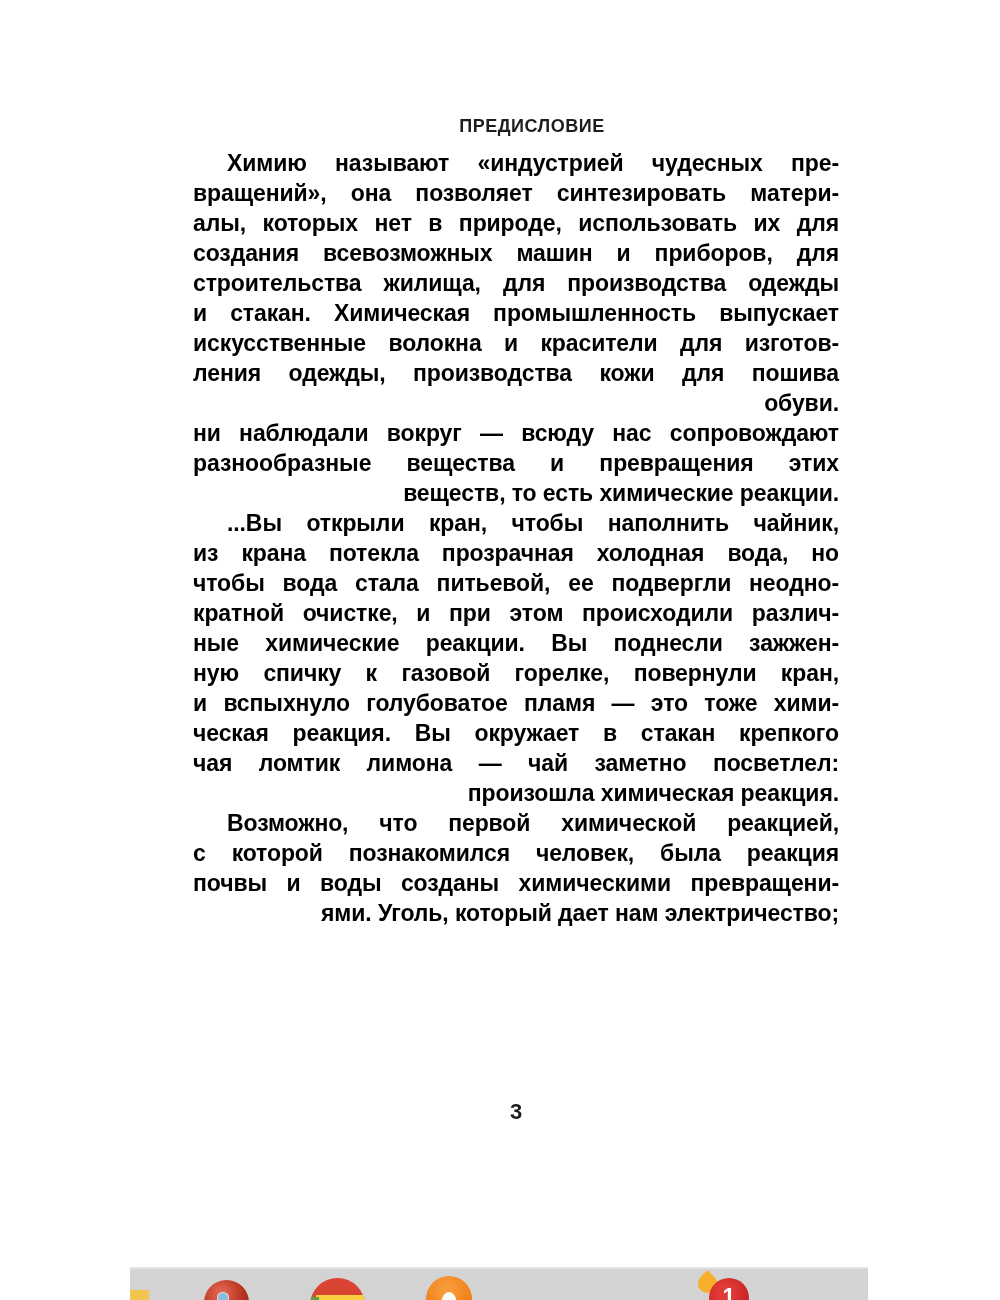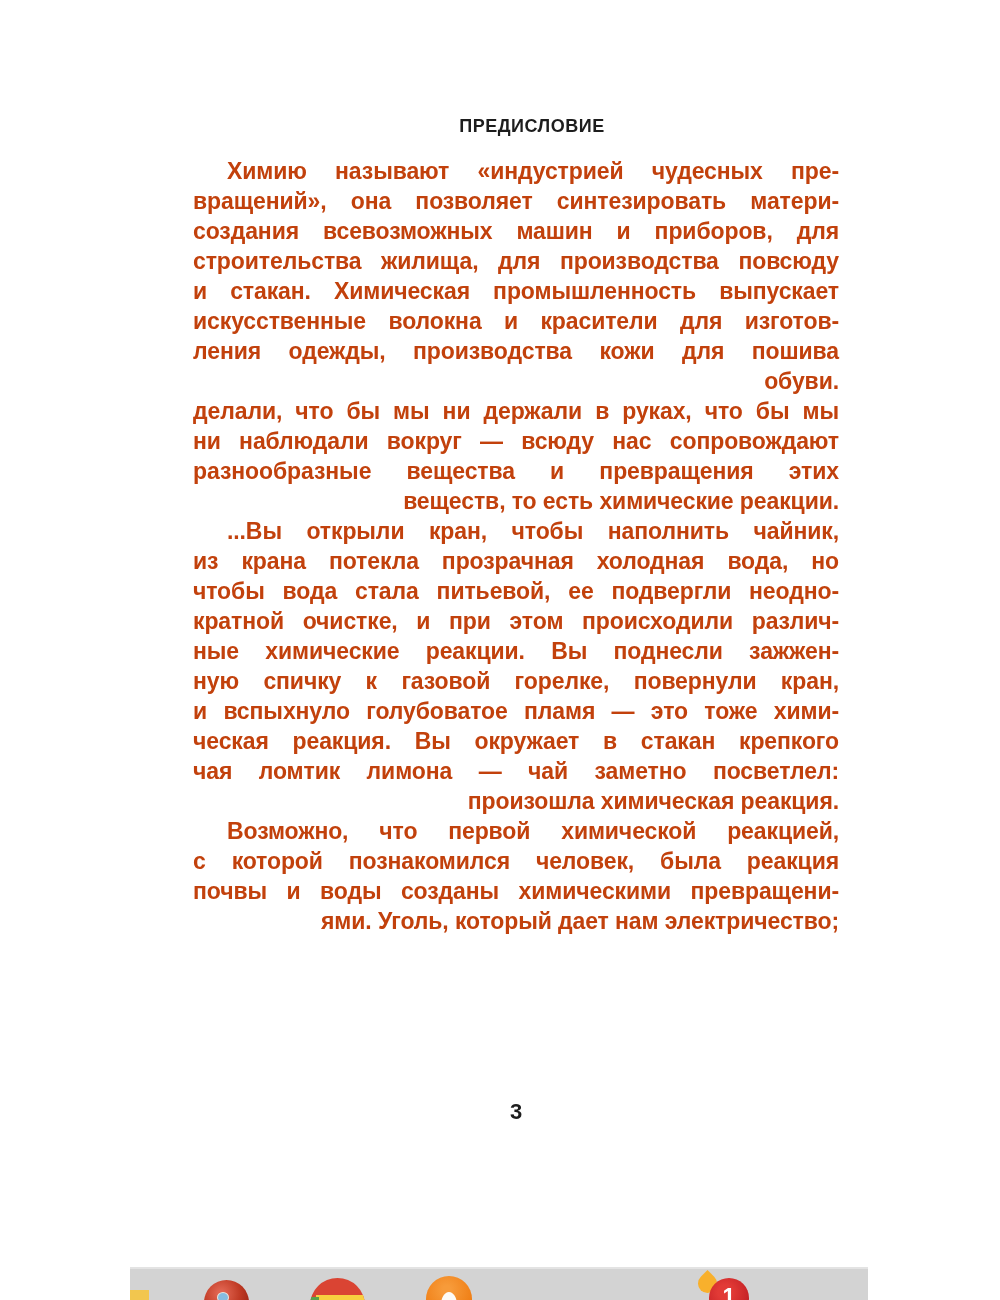--- a/index.html
+++ b/index.html
@@ -22,24 +22,24 @@
     width: 646px;
     margin: 16px;
     text-align: center;
     font-size: 18px;
     font-weight: bold;
     letter-spacing: 0.5px;
     color: #1d1d1d;
   }
   .text-column {
     position: absolute;
-    top: 156px;
+    top: 148px;
     left: 193px;
     width: 646px;
-    color: #c2410c;
+    color: #000000;
     font-size: 23px;
     font-weight: bold;
     letter-spacing: -0.1px;
   }
   .text-column .line {
     height: 30px;
     line-height: 30px;
     white-space: nowrap;
     text-align: right;
   }
@@ -178,27 +178,27 @@
 </head>
 <body>
 
 <div class="screen">
 
   <h1 class="chapter-title">ПРЕДИСЛОВИЕ</h1>
 
   <div class="text-column" id="text-column">
       <div class="line first just">Химию называют «индустрией чудесных пре-</div>
       <div class="line just">вращений», она позволяет синтезировать матери-</div>
+      <div class="line just">алы, которых нет в природе, использовать их для</div>
       <div class="line just">создания всевозможных машин и приборов, для</div>
-      <div class="line just">строительства жилища, для производства повсюду</div>
+      <div class="line just">строительства жилища, для производства одежды</div>
       <div class="line just">и стакан. Химическая промышленность выпускает</div>
       <div class="line just">искусственные волокна и красители для изготов-</div>
       <div class="line just">ления одежды, производства кожи для пошива</div>
       <div class="line">обуви.</div>
-      <div class="line just">делали, что бы мы ни держали в руках, что бы мы</div>
       <div class="line just">ни наблюдали вокруг — всюду нас сопровождают</div>
       <div class="line just">разнообразные вещества и превращения этих</div>
       <div class="line">веществ, то есть химические реакции.</div>
       <div class="line first just">...Вы открыли кран, чтобы наполнить чайник,</div>
       <div class="line just">из крана потекла прозрачная холодная вода, но</div>
       <div class="line just">чтобы вода стала питьевой, ее подвергли неодно-</div>
       <div class="line just">кратной очистке, и при этом происходили различ-</div>
       <div class="line just">ные химические реакции. Вы поднесли зажжен-</div>
       <div class="line just">ную спичку к газовой горелке, повернули кран,</div>
       <div class="line just">и вспыхнуло голубоватое пламя — это тоже хими-</div>

